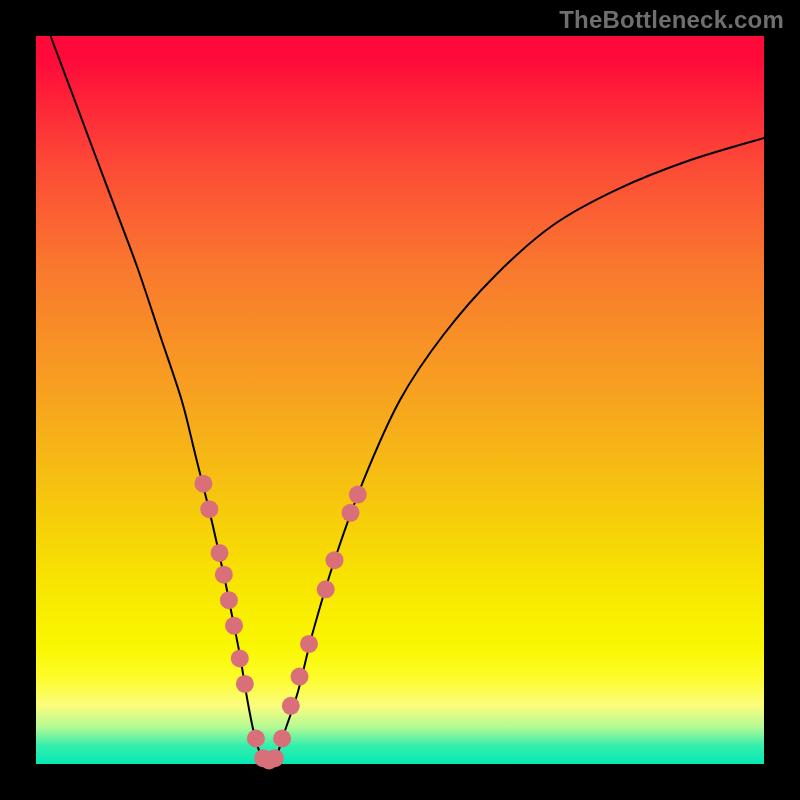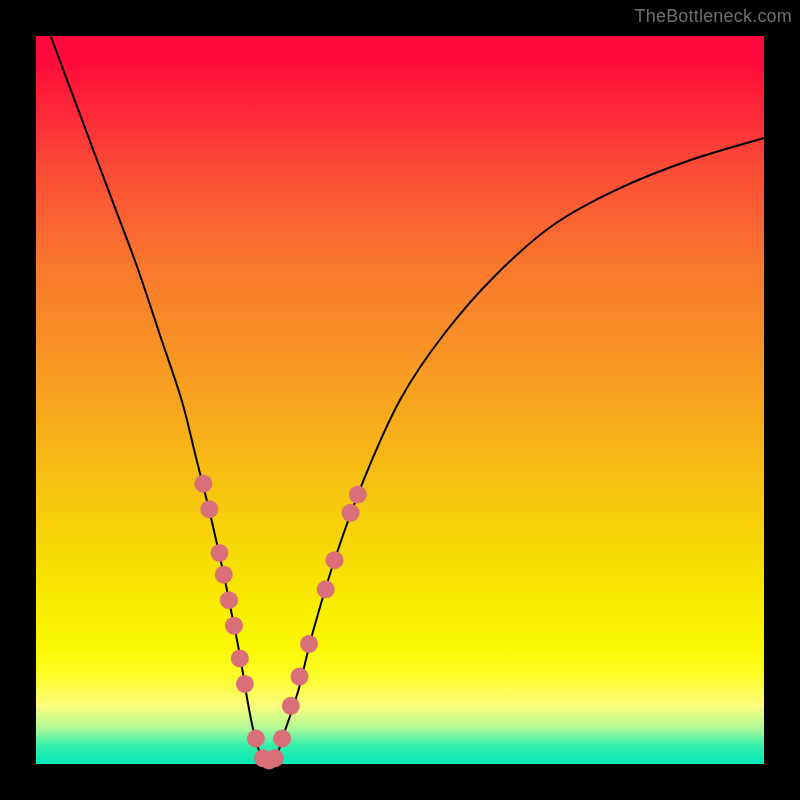--- a/index.html
+++ b/index.html
@@ -37,24 +37,24 @@
       #FDFC29 88%,
       #FBFD7E 92%,
       #B1F995 95%,
       #34EEAC 97.5%,
       #04E9B6 100%
     );
   }
   .watermark {
     position: absolute;
     top: 6px;
-    right: 8px;
+    right: 16px;
     color: #6f6f6f;
-    font-size: 18px;
-    font-weight: 400;
+    font-size: 24px;
+    font-weight: 700;
     letter-spacing: 0.2px;
   }
   svg.curve {
     position: absolute;
     left: 0;
     top: 0;
     width: 728px;
     height: 728px;
     overflow: visible;
   }

